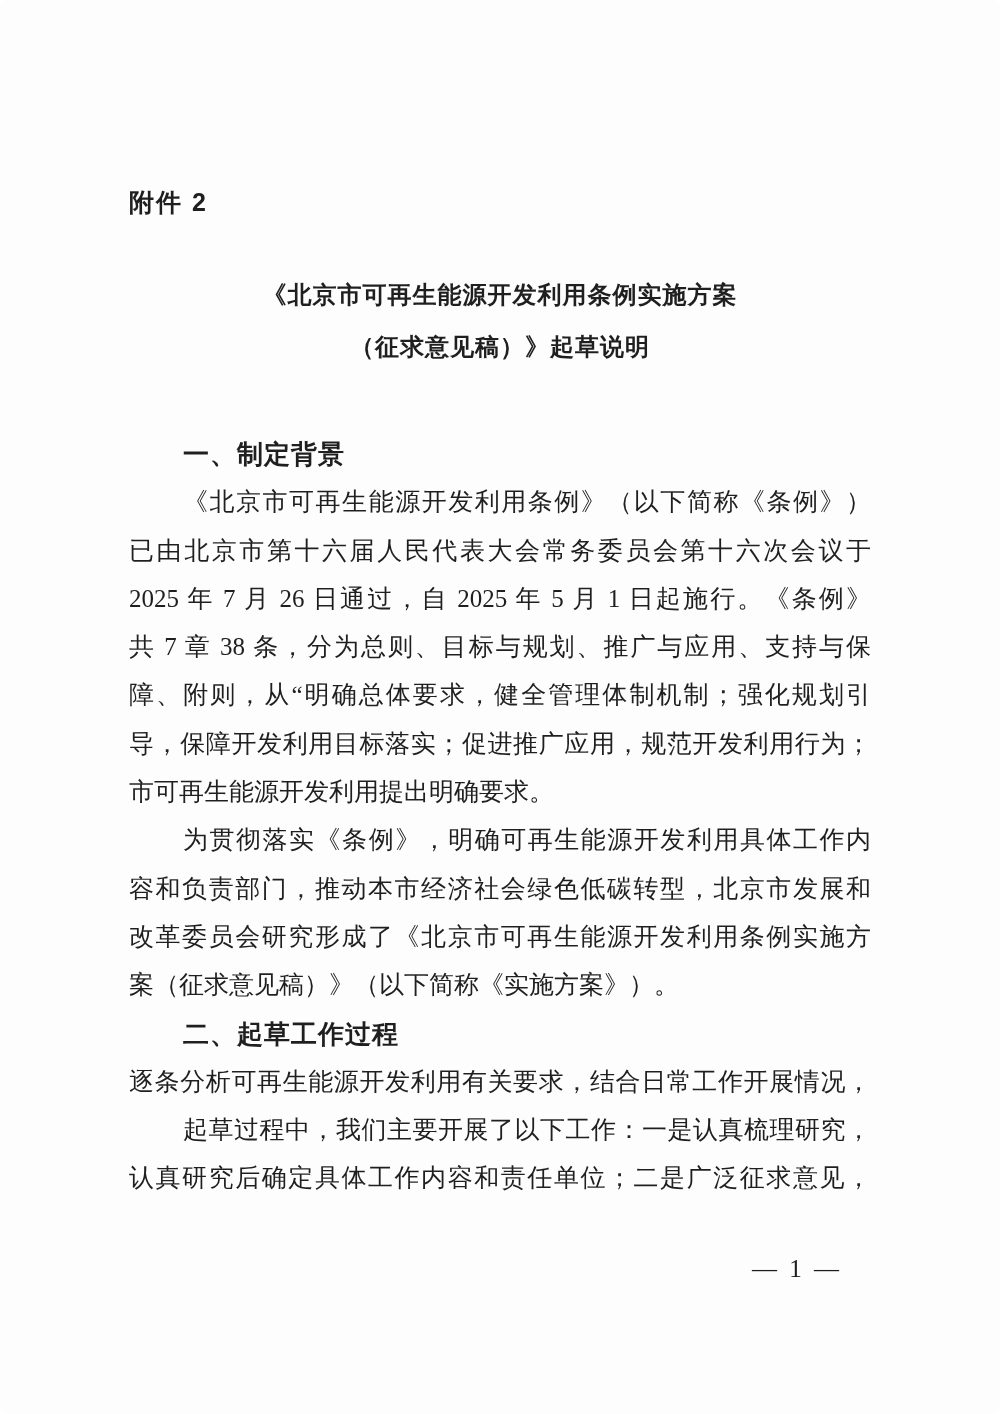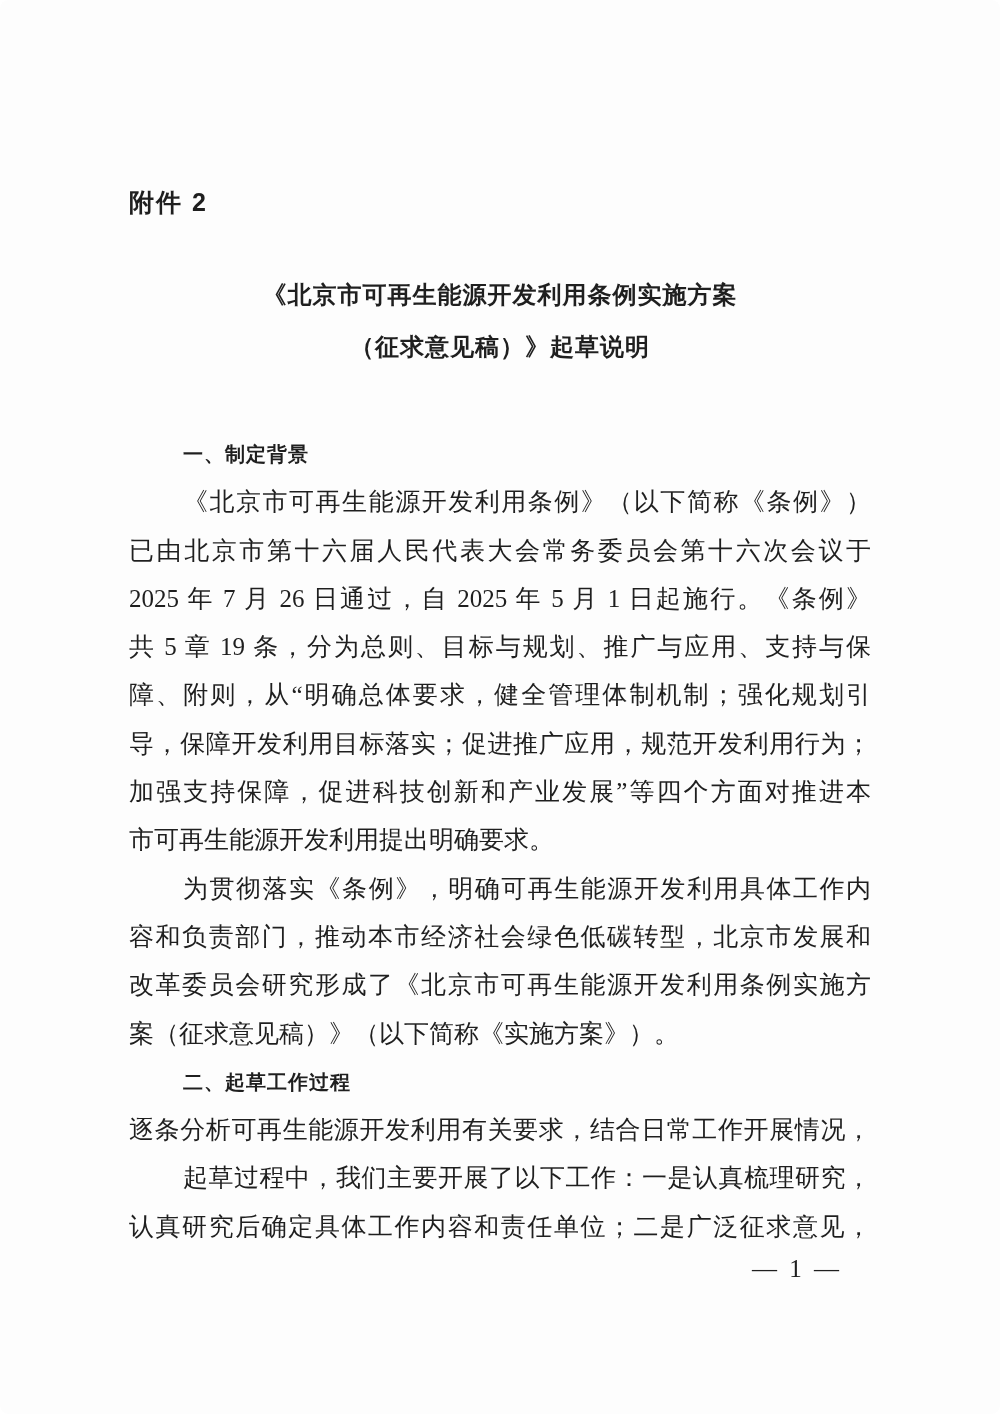--- a/index.html
+++ b/index.html
@@ -36,21 +36,21 @@
   }
   .content {
     position: absolute;
     left: 129px;
     top: 430px;
     width: 742px;
   }
   .sec-heading {
     font-family: "Liberation Sans", "DejaVu Sans", sans-serif;
     font-weight: 700;
-    font-size: 20px;
+    font-size: 26px;
     height: 48.3px;
     line-height: 48.3px;
     text-indent: 54px;
     letter-spacing: 1px;
   }
   .body-line {
     font-size: 25px;
     height: 48.3px;
     line-height: 48.3px;
     text-align: justify;
@@ -80,24 +80,23 @@
     <div>（征求意见稿）》起草说明</div>
   </div>
 
   <div class="content">
 
     <div class="sec-heading">一、制定背景</div>
 
     <div class="body-line indent">《北京市可再生能源开发利用条例》（以下简称《条例》）</div>
     <div class="body-line">已由北京市第十六届人民代表大会常务委员会第十六次会议于</div>
     <div class="body-line">2025 年 7 月 26 日通过，自 2025 年 5 月 1 日起施行。《条例》</div>
-    <div class="body-line">共 5 章 19 条，分为总则、目标与规划、推广与应用、支持与保</div>
+    <div class="body-line">共 7 章 38 条，分为总则、目标与规划、推广与应用、支持与保</div>
     <div class="body-line">障、附则，从“明确总体要求，健全管理体制机制；强化规划引</div>
     <div class="body-line">导，保障开发利用目标落实；促进推广应用，规范开发利用行为；</div>
-    <div class="body-line">加强支持保障，促进科技创新和产业发展”等四个方面对推进本</div>
     <div class="body-line para-end">市可再生能源开发利用提出明确要求。</div>
 
     <div class="body-line indent">为贯彻落实《条例》，明确可再生能源开发利用具体工作内</div>
     <div class="body-line">容和负责部门，推动本市经济社会绿色低碳转型，北京市发展和</div>
     <div class="body-line">改革委员会研究形成了《北京市可再生能源开发利用条例实施方</div>
     <div class="body-line para-end">案（征求意见稿）》（以下简称《实施方案》）。</div>
 
     <div class="sec-heading">二、起草工作过程</div>
 
     <div class="body-line">逐条分析可再生能源开发利用有关要求，结合日常工作开展情况，</div>

